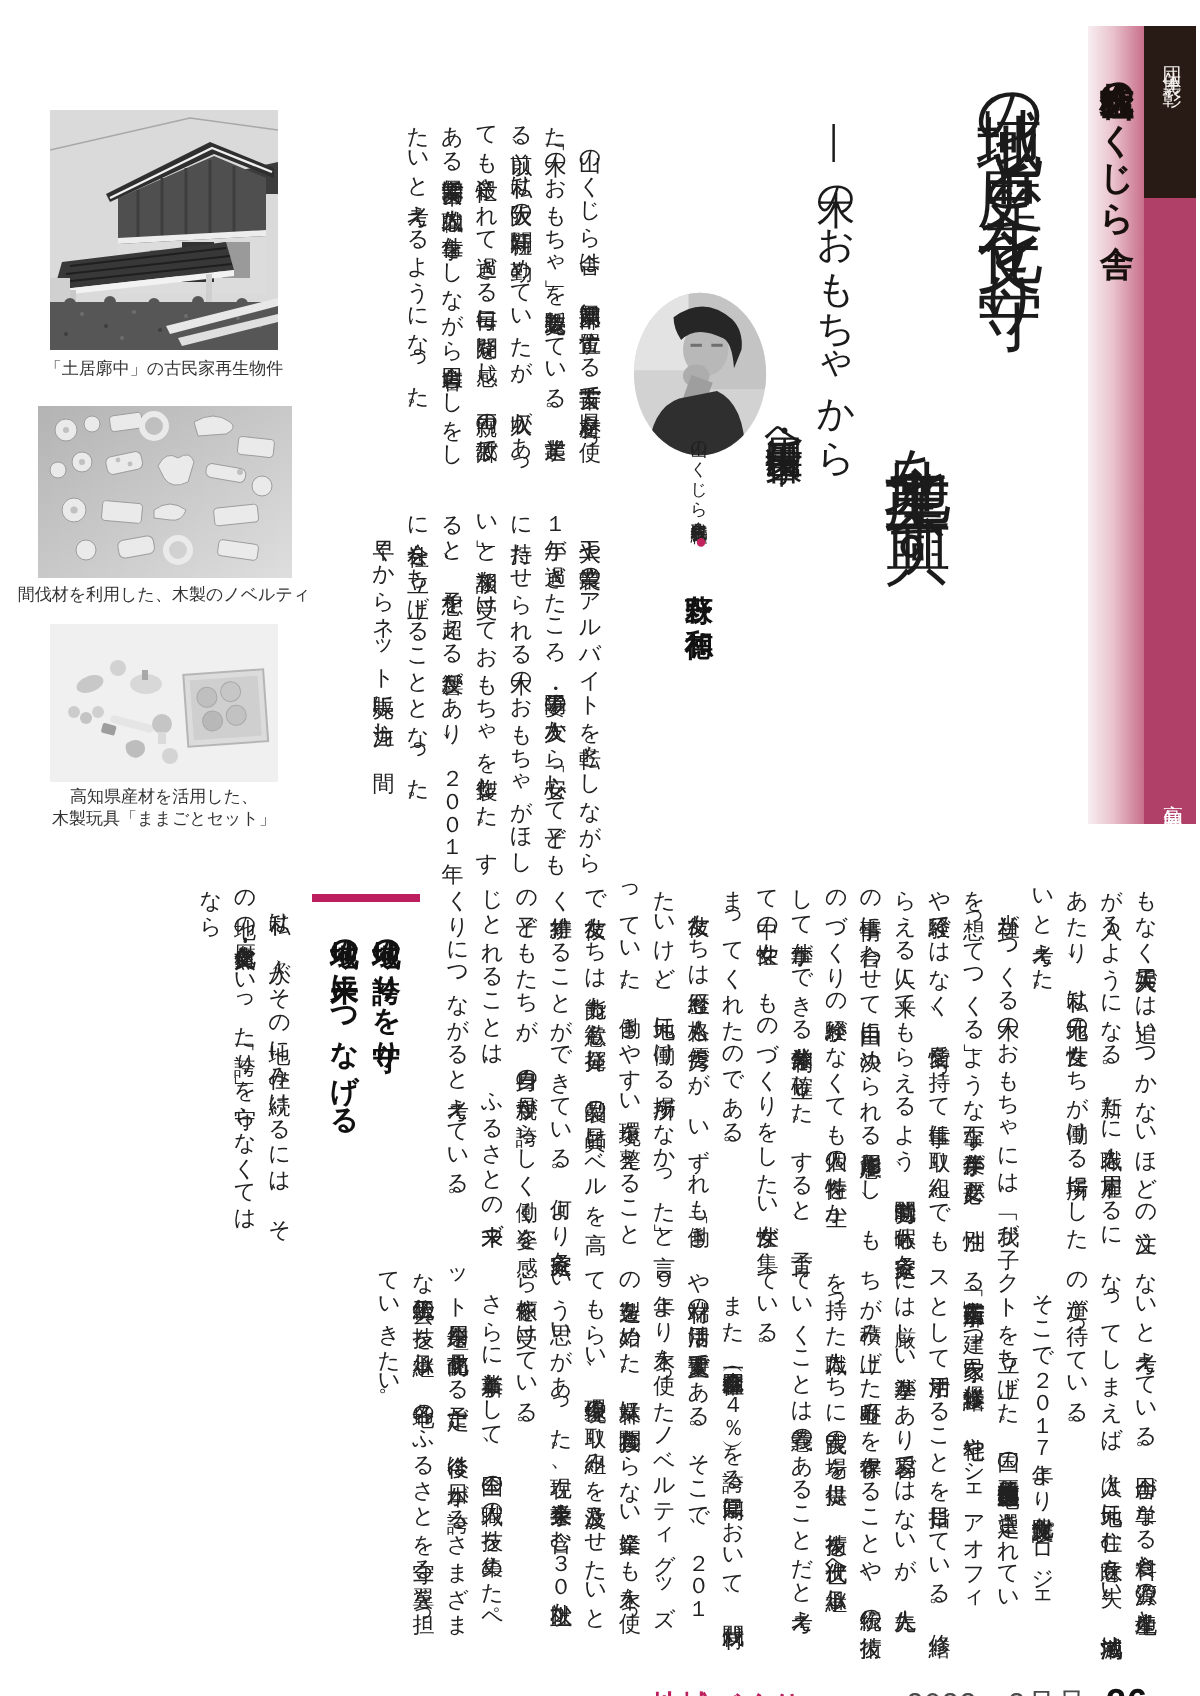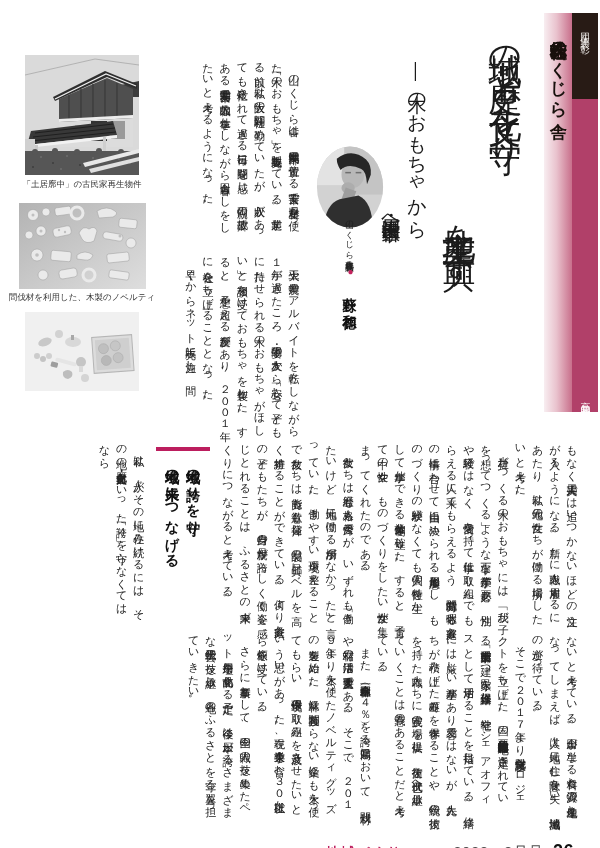--- a/index.html
+++ b/index.html
@@ -214,20 +214,24 @@
       <rect x="30" y="48" width="22" height="4" rx="2" fill="#e5e5e5" transform="rotate(15 41 50)"></rect>
       <rect x="26" y="50" width="7" height="5" rx="1" fill="#9e9e9e" transform="rotate(15 29 52)"></rect>
       <ellipse cx="48" cy="30" rx="8" ry="5" fill="#d8d8d8"></ellipse>
       <rect x="46" y="23" width="3" height="5" fill="#a8a8a8"></rect>
       <circle cx="56" cy="50" r="5" fill="#c5c5c5"></circle>
         <rect x="54" y="54" width="4" height="6" fill="#dadada"></rect>
       <path d="M38,60 q5,-4 9,0 q2,5 -4,7 q-6,-1 -5,-7 z" fill="#bdbdbd"></path>
       <circle cx="60" cy="66" r="4" fill="#d4d4d4"></circle>
     </svg>
   </div>
+  <div class="figcap cap3">
+    <span>高知県産材を活用した、</span>
+    <span>木製玩具「ままごとセット」</span>
+  </div>
 
   <div class="portrait">
     <svg viewBox="0 0 72 88">
       <defs>
           <clipPath id="pc">
             <ellipse cx="36" cy="44" rx="35" ry="43"></ellipse>
           </clipPath>
         </defs>
       <g clip-path="url(#pc)">
         <rect width="72" height="88" fill="#d2d2d2"></rect>

